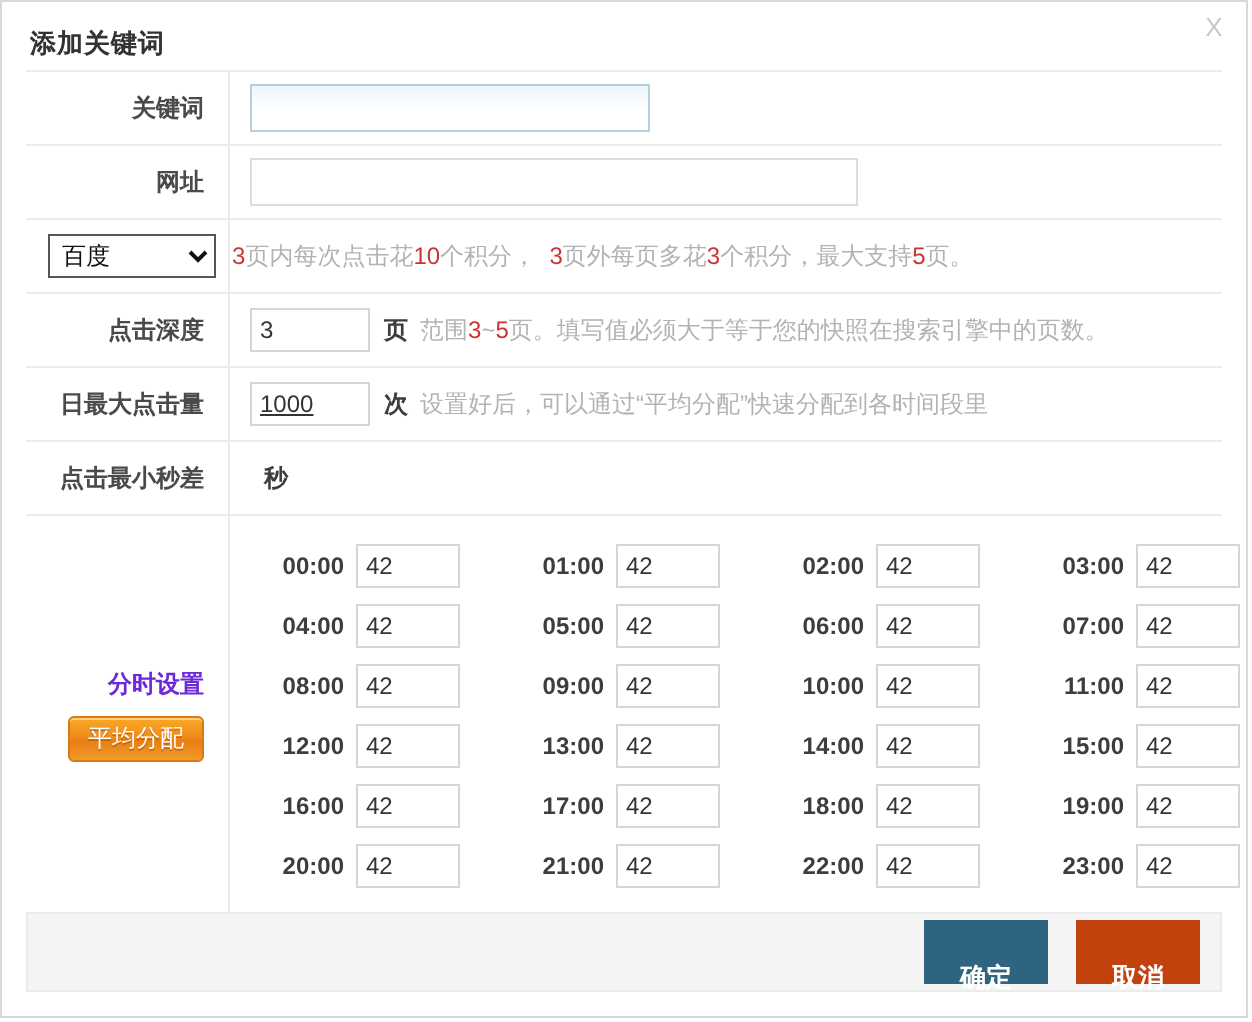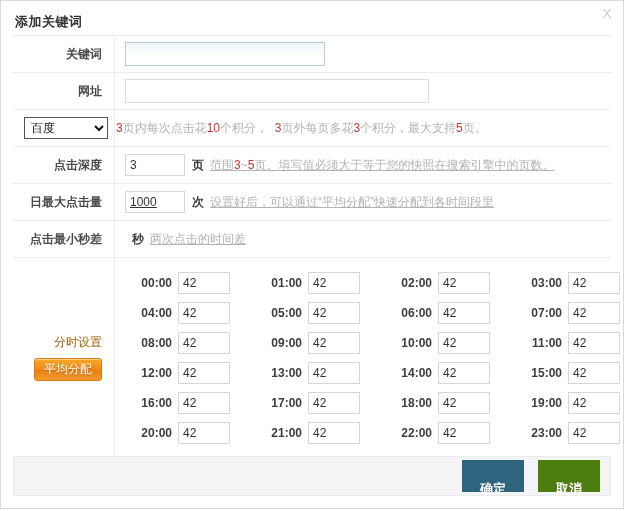--- a/index.html
+++ b/index.html
@@ -140,21 +140,20 @@
     font-weight: bold;
     font-size: 12px;
     color: #3d3d3d;
     margin: 0 6px 0 7px;
     white-space: nowrap;
   }
   .hint {
     font-size: 12px;
     color: #b3b3b3;
     white-space: nowrap;
-    text-decoration: underline;
   }
   .hint .red { color: #c33; }
   .hint-engine {
     font-size: 12px;
     color: #b3b3b3;
     margin-left: 8px;
     white-space: nowrap;
   }
   .hint-engine .red { color: #c33; }
 
@@ -164,23 +163,23 @@
     width: 101px;
     flex: none;
     box-sizing: border-box;
     padding-right: 12px;
     display: flex;
     flex-direction: column;
     align-items: flex-end;
     justify-content: center;
   }
   .hours-label .lab {
-    font-weight: normal;
-    font-size: 12px;
-    color: #a16207;
+    font-weight: bold;
+    font-size: 12px;
+    color: #6d28d9;
     margin-bottom: 7px;
   }
   .avg-btn {
     display: inline-block;
     padding: 4px 9px 5px;
     font-size: 12px;
     color: #fff;
     text-shadow: 0 1px 0 rgba(150,70,0,.5);
     background: linear-gradient(to bottom, #f9a825 0%, #f08a1c 48%, #e87e12 52%, #f19a2b 100%);
     border: 1px solid #d97b10;
@@ -240,21 +239,21 @@
     font-size: 13px;
     font-weight: bold;
     color: #fff;
     border: none;
     cursor: pointer;
     font-family: "Liberation Sans", sans-serif;
     margin-left: 14px;
     padding: 16px;
   }
   .btn-ok     { background: #2e6480; }
-  .btn-cancel { background: #4d7c0f; }
+  .btn-cancel { background: #c2410c; }
 </style>
 </head>
 <body>
 
 <div class="dialog">
 
   <div class="title-bar">
     <div class="dialog-title">添加关键词</div>
     <div class="close-btn">X</div>
   </div>
@@ -300,21 +299,20 @@
         <input type="text" class="num daily" value="1000" style="">
         <span class="unit">次</span>
         <span class="hint">设置好后，可以通过“平均分配”快速分配到各时间段里</span>
       </div>
     </div>
 
     <div class="row">
       <div class="row-label">点击最小秒差</div>
       <div class="row-field">
         <span class="unit">秒</span>
-        <span class="hint">两次点击的时间差</span>
       </div>
     </div>
 
     <div class="row row-hours">
       <div class="hours-label">
         <div class="lab">分时设置</div>
         <div class="avg-btn">平均分配</div>
       </div>
       <div class="hours-grid" id="hours-grid">
           <div class="hour-cell">

